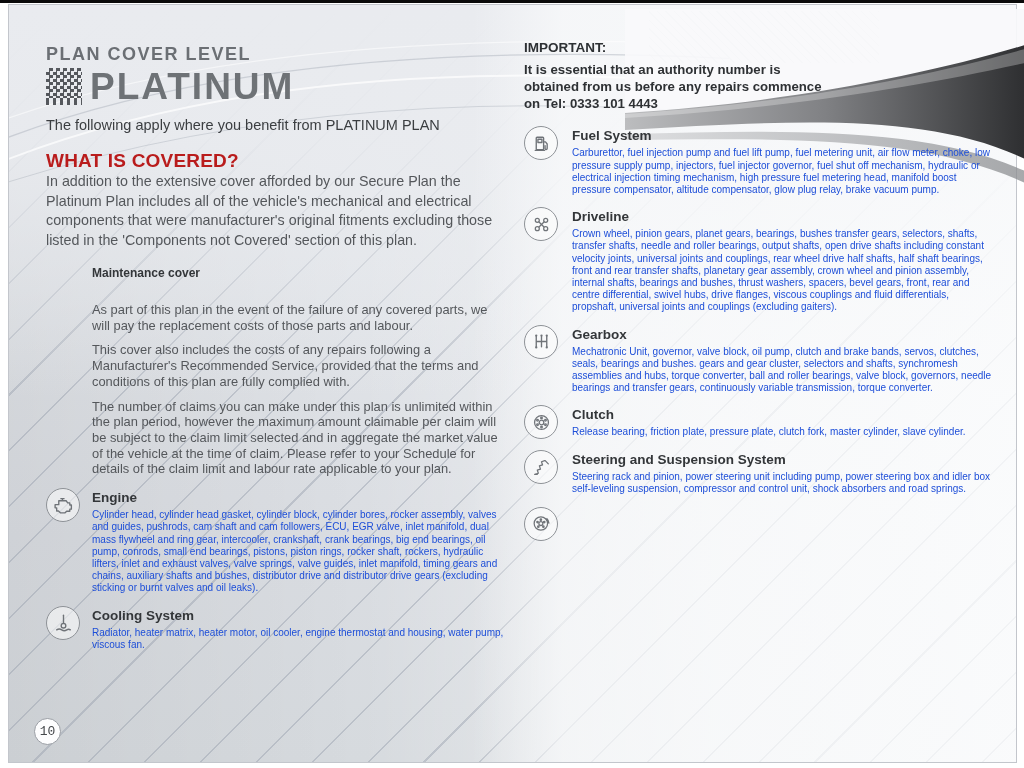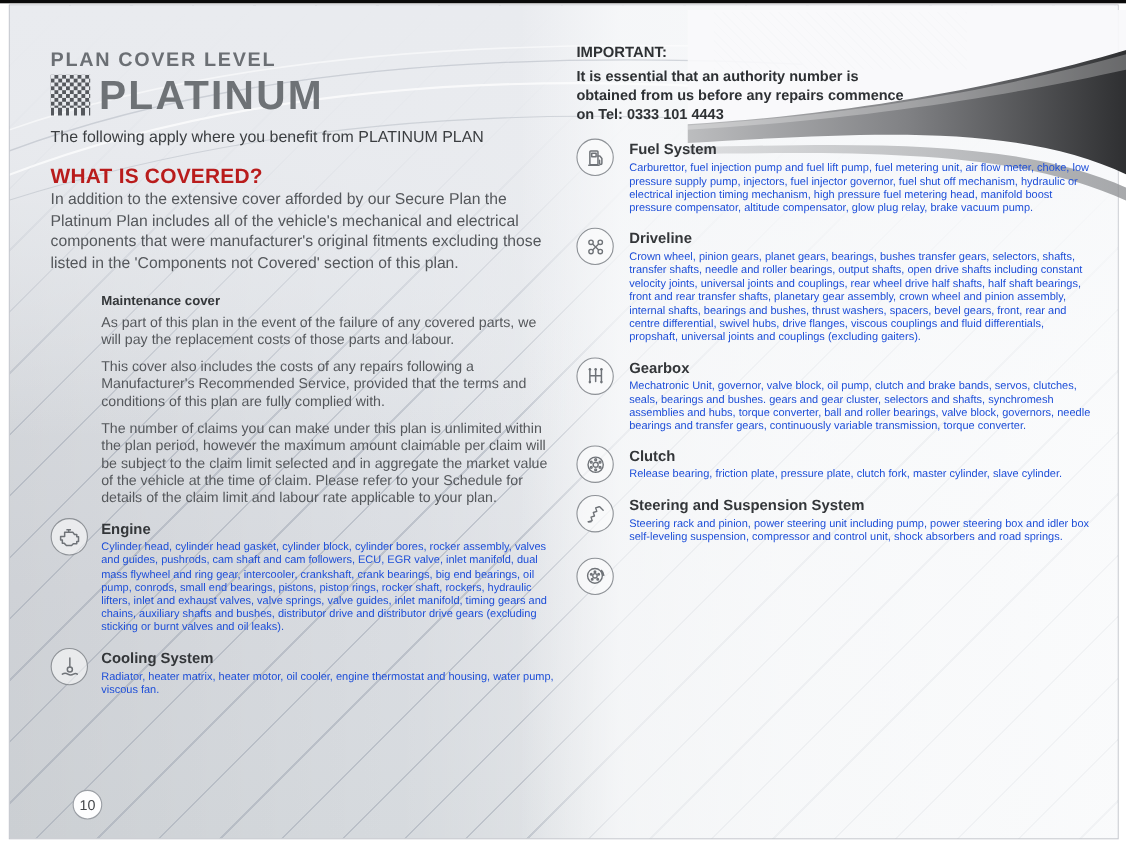--- a/index.html
+++ b/index.html
@@ -49,43 +49,43 @@
   .checker{width:36px;height:30px;background:repeating-conic-gradient(#55585d 0% 25%, rgba(0,0,0,0) 0% 50%) 0 0/7px 7px;}
   .checker-tail{width:36px;height:7px;background:repeating-linear-gradient(90deg,#55585d 0 3px, rgba(0,0,0,0) 3px 7px);}
   .platinum-title{font-size:37px;font-weight:bold;color:#6e7276;letter-spacing:2px;margin-left:8px;line-height:1;}
   .tagline{margin-top:12px;font-size:14.5px;font-weight:normal;color:#3b3e41;}
   .wic-heading{margin-top:17px;font-size:19px;font-weight:bold;color:#b91c1c;letter-spacing:.2px;}
   .intro{margin-top:0;font-size:14.3px;line-height:1.38;color:#54575b;width:458px;}
 
   .indent-block{margin-left:46px;margin-top:15px;width:414px;}
   .sub-heading{font-size:12px;font-weight:bold;color:#333639;}
   .body-text{font-size:12.9px;line-height:1.22;color:#54575b;}
-  .indent-block .body-text{margin-top:5px;}
+  .indent-block .body-text{margin-top:22px;}
   .indent-block .body-text + .body-text{margin-top:9px;}
 
   .section-row{display:flex;margin-top:11px;}
   .icon-col{width:46px;flex:0 0 46px;}
   .right-col .icon-col{width:48px;flex:0 0 48px;}
   .icon-circle{
     width:34px;height:34px;border-radius:50%;border:1.6px solid #8e9297;
     background:rgba(253,253,254,0.55);display:flex;align-items:center;justify-content:center;
     box-sizing:border-box;
   }
   .section-body{flex:1;}
   .section-heading{font-size:13.5px;font-weight:bold;color:#333639;padding-top:2px;}
   .section-text{font-size:10px;line-height:1.22;color:#1d4ed8;margin-top:4px;}
   .right-col .section-text{width:421px;}
 
   .important-label{font-size:13.5px;font-weight:bold;color:#2e3134;}
   .important-text{margin-top:6px;font-size:13.2px;font-weight:bold;color:#2e3134;line-height:1.3;width:360px;}
 
   .page-num{
-    position:absolute;left:66px;top:718px;width:27px;height:27px;border-radius:50%;
+    position:absolute;left:34px;top:718px;width:27px;height:27px;border-radius:50%;
     background:#fdfdfe;border:1.4px solid #9a9ea4;display:flex;align-items:center;justify-content:center;
-    font-size:13px;color:#45484c;z-index:12;box-sizing:border-box;
+    font-size:13px;color:#45484c;z-index:12;box-sizing:border-box;font-family:Liberation Mono, monospace;
   }
   svg.glyph{display:block;}
 </style>
 </head>
 <body>
 
 <div class="top-black-bar"></div>
 
 <div class="page">
   <div class="stripes"></div>

